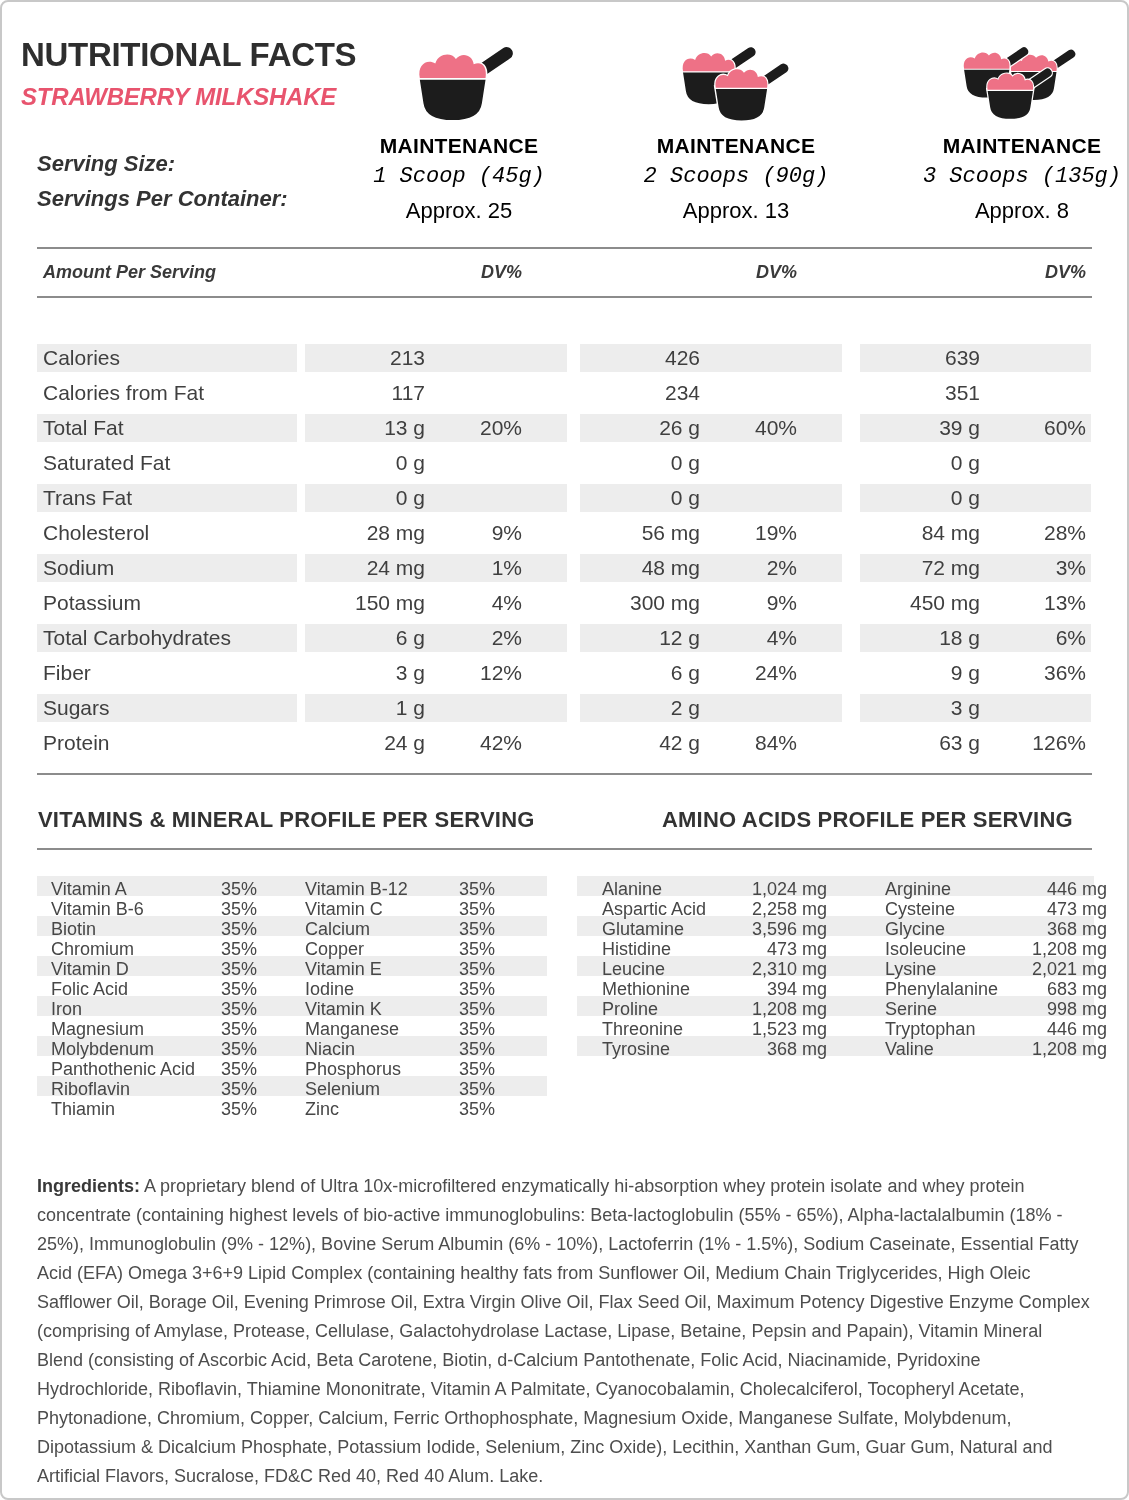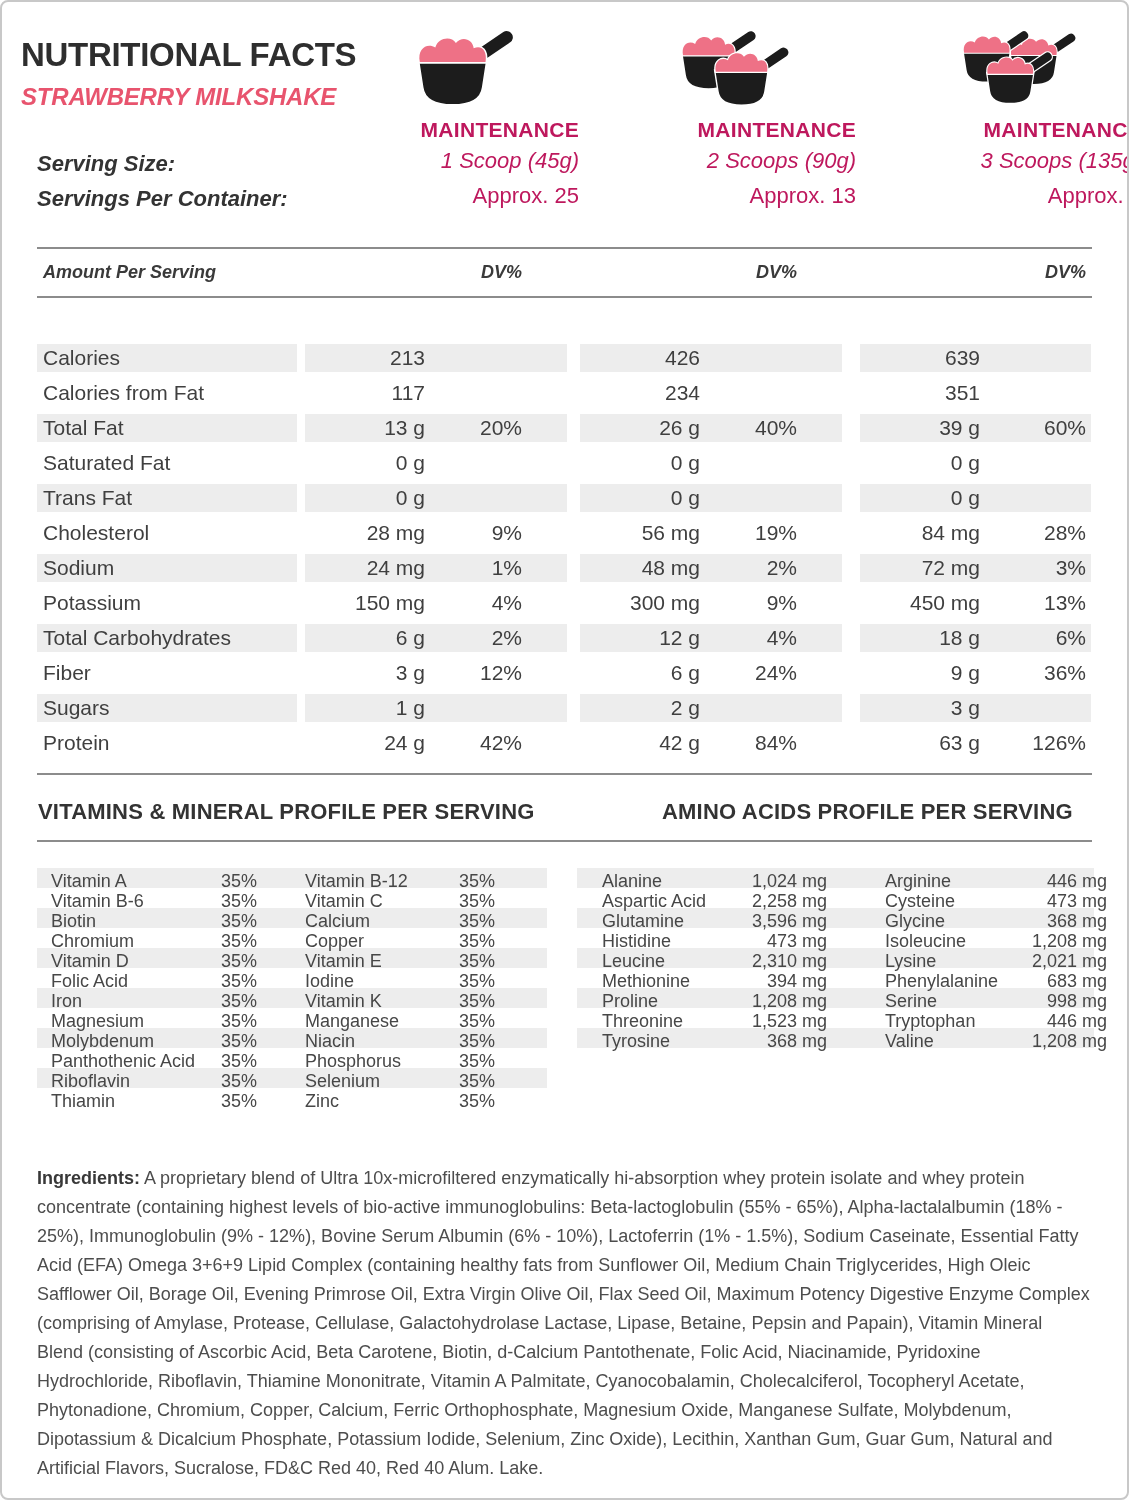--- a/index.html
+++ b/index.html
@@ -16,25 +16,25 @@
     border:2px solid var(--border-gray);border-radius:8px;overflow:hidden;
     font-family:"Liberation Sans","DejaVu Sans",sans-serif;color:var(--text-dark);
     background:#fff;
   }
   
   .top{position:relative;height:245px;}
   .brand{position:absolute;left:19px;top:34px;}
   .title{font-size:33px;font-weight:700;color:#2e2e2e;letter-spacing:-.3px;}
   .subtitle{font-size:24px;font-weight:700;font-style:italic;color:var(--accent-pink);margin-top:9px;letter-spacing:-.2px;}
   .sv-labels{position:absolute;left:35px;top:144px;font-size:22px;font-weight:700;font-style:italic;color:#333;line-height:35px;}
-  .hcol{position:absolute;top:20px;width:240px;text-align:right;color:#be185d;}
+  .hcol{position:absolute;top:36px;width:240px;text-align:center;color:#000000;}
   .hcol1{left:337px;}.hcol2{left:614px;}.hcol3{left:900px;}
   .icon-box{height:88px;display:flex;align-items:flex-end;justify-content:center;}
   .tier{font-size:21px;font-weight:700;margin-top:8px;letter-spacing:.3px;}
-  .scoop-line{font-size:22px;font-style:italic;margin-top:6px;}
+  .scoop-line{font-size:22px;font-style:italic;margin-top:6px;font-family:Liberation Mono, monospace;}
   .approx-line{font-size:22px;margin-top:9px;}
   
   .sc-handle,.sc-cup{fill:#1c1c1c;stroke:#fff;stroke-width:4;paint-order:stroke;}
   .sc-powder{fill:var(--powder-pink);stroke:#fff;stroke-width:3.5;paint-order:stroke;}
   
   .thead{
     margin:0 35px;height:47px;border-top:2px solid var(--rule-gray);border-bottom:2px solid var(--rule-gray);
     display:flex;align-items:center;font-size:18px;font-weight:700;font-style:italic;color:#3a3a3a;
   }
   .nrows{margin-top:42px;}
@@ -43,21 +43,21 @@
   .c-label{width:260px;padding-left:6px;box-sizing:border-box;}
   .gA{width:8px;}.gB{width:13px;}.gC{width:18px;}
   .blk{display:flex;}
   .b1,.b2{width:262px;}.b3{width:231px;}
   .amt{width:120px;text-align:right;white-space:pre;}
   .dv{flex:1;text-align:right;padding-right:45px;box-sizing:border-box;}
   .b3 .dv{padding-right:5px;}
   .nrow.striped .c-label,.nrow.striped .blk{background:var(--stripe-gray);}
   .hr2{margin:13px 35px 0;border-top:2px solid var(--rule-gray);}
   
-  .sections{position:relative;margin:8px 35px;height:57px;border-bottom:2px solid var(--rule-gray);}
+  .sections{position:relative;margin:16px 35px;height:57px;border-bottom:2px solid var(--rule-gray);}
   .sec-title{position:absolute;top:16px;font-size:22px;font-weight:700;color:#333;letter-spacing:.2px;}
   .sec-left{left:1px;}
   .sec-right{left:625px;}
   
   .profiles{display:flex;align-items:flex-start;margin-top:26px;}
   .vtable{margin-left:35px;width:510px;}
   .atable{margin-left:30px;width:517px;}
   .vrow,.arow{height:20px;line-height:26px;font-size:18px;color:#474747;box-sizing:border-box;display:grid;}
   .vrow{grid-template-columns:166px 40px 48px 130px 60px 1fr;padding-left:14px;}
   .arow{grid-template-columns:140px 79px 46px 125px 91px 1fr;padding-left:25px;gap:6px;}

